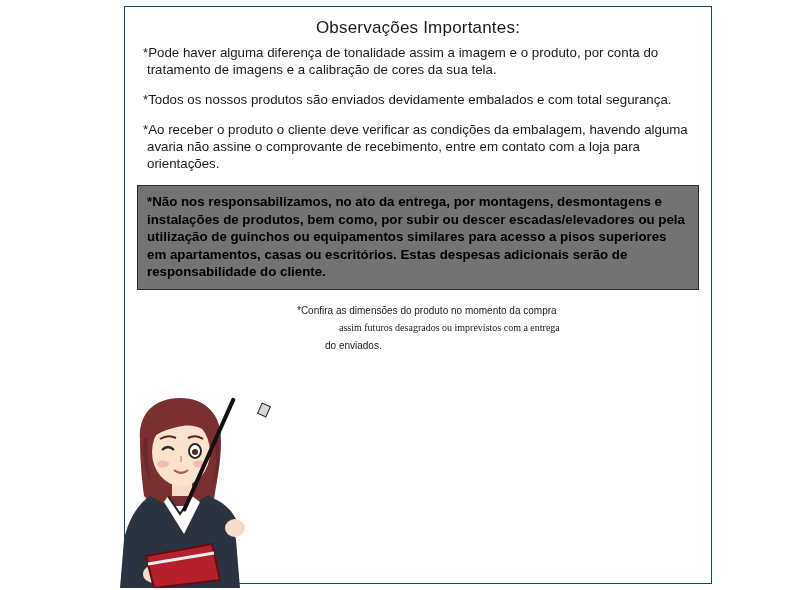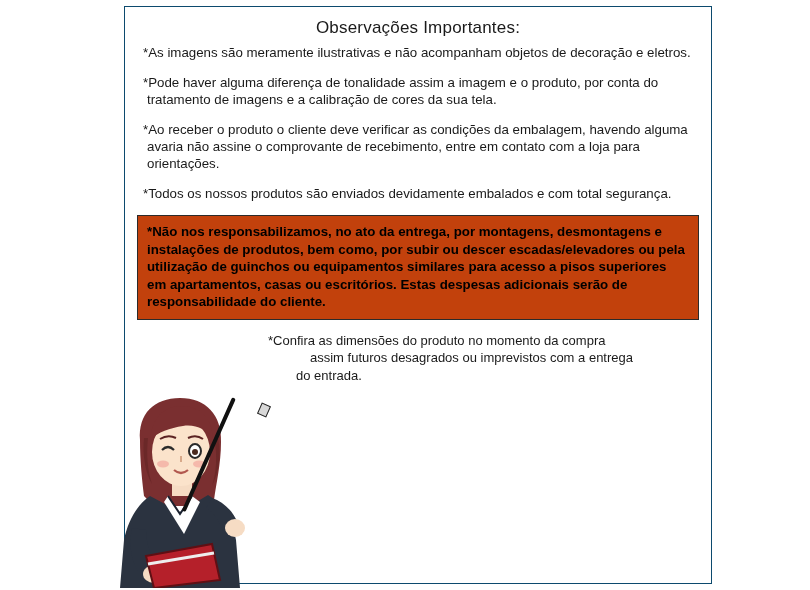--- a/index.html
+++ b/index.html
@@ -48,49 +48,49 @@
     text-indent: 0;
   }
   
   .para {
     padding-left: 6px;
     text-indent: -4px;
   }
   #highlight-box {
     margin: 2px 12px 6px 12px;
     border: 1px solid #2b2b2b;
-    background: #c2410c;
+    background: #737373;
     padding: 7px 10px 8px 9px;
     box-sizing: border-box;
   }
   #highlight-box p {
     margin: 0;
     font-size: 13.3px;
     line-height: 17.5px;
     font-weight: bold;
     color: #000000;
   }
   #bottom-row {
     position: relative;
     margin-top: 6px;
     height: 180px;
   }
   #bottom-text {
     position: absolute;
-    left: 143px;
+    left: 172px;
     top: 6px;
     width: 410px;
-    font-size: 13px;
+    font-size: 10px;
     line-height: 17.5px;
     color: #1a1a1a;
   }
   #bottom-text .l1 { margin-left: 0px; }
   #bottom-text .l2 { margin-left: 14px; }
   #bottom-text .l3 { margin-left: 28px; }
-  #bottom-text .l4 { margin-left: 42px; }
+  #bottom-text .l4 { margin-left: 42px; font-family: Liberation Serif, serif; }
   #bottom-text .l5 { margin-left: 28px; }
 
   
   #character {
     position: absolute;
     left: 88px;
     top: 388px;
     width: 200px;
     height: 200px;
   }
@@ -118,34 +118,33 @@
 </style>
 </head>
 <body>
 
 <div id="page">
 
   <div id="notice-box">
 
     <div id="notice-title">Observações Importantes:</div>
 
-    <p class="para">*As imagens são meramente ilustrativas e não acompanham objetos de decoração e eletros.</p>
     <p class="para">*Pode haver alguma diferença de tonalidade assim a imagem e o produto, por conta do tratamento de imagens e a calibração de cores da sua tela.</p>
+    <p class="para">*Todos os nossos produtos são enviados devidamente embalados e com total segurança.</p>
     <p class="para">*Ao receber o produto o cliente deve verificar as condições da embalagem, havendo alguma avaria não assine o comprovante de recebimento, entre em contato com a loja para orientações.</p>
-    <p class="para">*Todos os nossos produtos são enviados devidamente embalados e com total segurança.</p>
 
     <div id="highlight-box">
       <p>*Não nos responsabilizamos, no ato da entrega, por montagens, desmontagens e instalações de produtos, bem como, por subir ou descer escadas/elevadores ou pela utilização de guinchos ou equipamentos similares para acesso a pisos superiores em apartamentos, casas ou escritórios. Estas despesas adicionais serão de responsabilidade do cliente.</p>
     </div>
 
     <div id="bottom-row">
       <div id="bottom-text">
         <div class="l1">*Confira as dimensões do produto no momento da compra</div>
         <div class="l4">assim futuros desagrados ou imprevistos com a entrega</div>
-        <div class="l5">do entrada.</div>
+        <div class="l5">do enviados.</div>
       </div>
     </div>
 
   </div>
 
   <svg id="character" viewBox="0 0 200 200">
 
     <path d="M52 52 C50 26 66 10 92 10 C118 10 134 27 133 54 C133 76 128 96 126 112 L118 118 L66 118 L56 108 C54 92 52 72 52 52 Z" fill="#7a2f30"></path>
 
     <rect x="84" y="86" width="20" height="22" fill="#f6dcc4"></rect>

